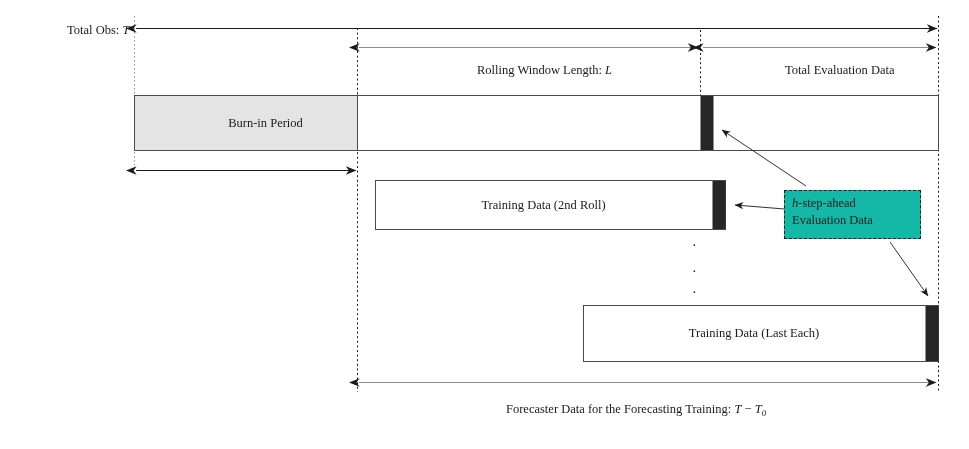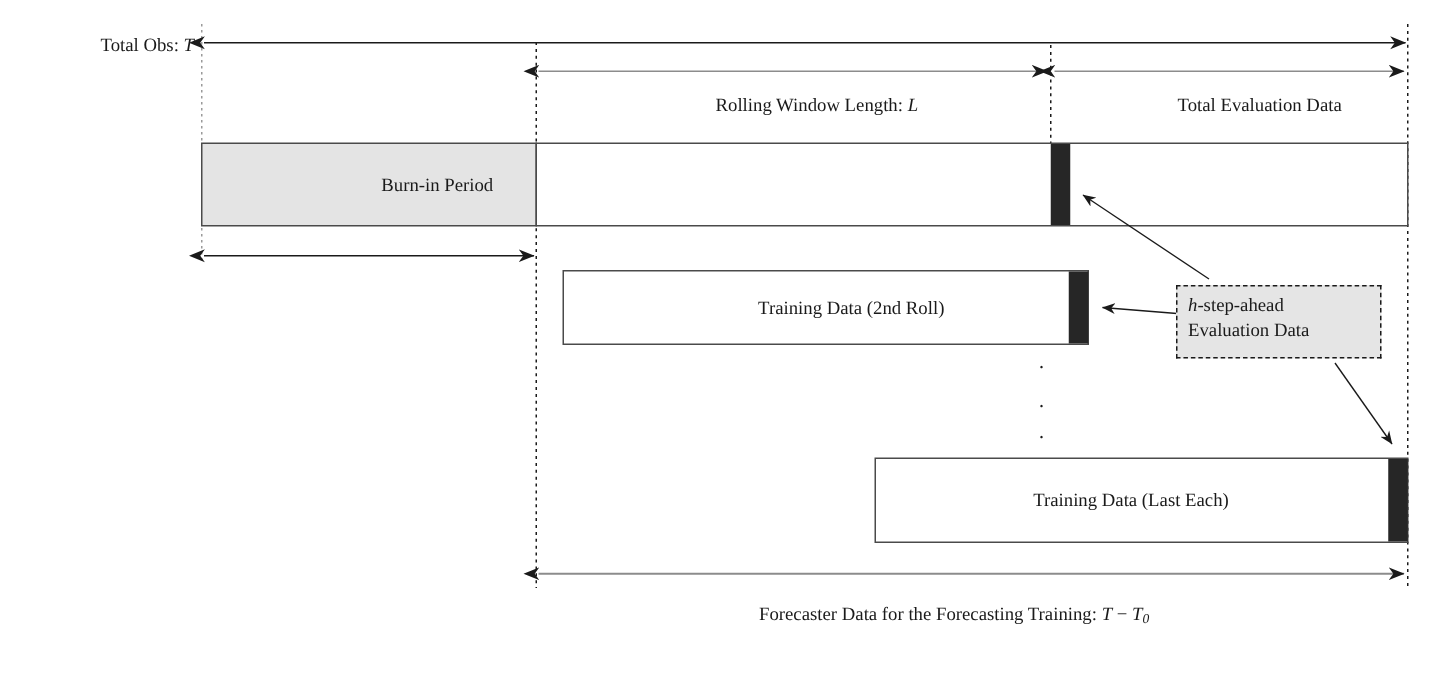--- a/index.html
+++ b/index.html
@@ -37,21 +37,21 @@
     justify-content:center;
     font-size:12.5px;
     color:#1a1a1a;
     pointer-events:none;
   }
   .it{font-style:italic;}
   .sub{font-size:9px;vertical-align:-0.28em;}
   .dashbox{
     position:absolute;
     border:1px dashed #1a1a1a;
-    background:#e5e5e5;
+    background:#14b8a6;
     font-size:12.5px;
     line-height:1.34;
     padding:4px 7px 5px 7px;
     box-sizing:border-box;
     text-align:left;
   }
 </style>
 </head>
 <body>
 
@@ -98,25 +98,25 @@
     <line x1="797" y1="210" x2="735" y2="205" stroke="#1a1a1a" stroke-width="0.9" marker-end="url(#ahS)"></line>
     <line x1="890" y1="242" x2="928" y2="296" stroke="#1a1a1a" stroke-width="0.9" marker-end="url(#ahS)"></line>
   </svg>
 
   <div class="lbl" style="left:27px; top:22px;"><span>Total Obs: </span><span class="it">T</span></div>
 
   <div class="lbl" style="left:437px; top:62px;text-align:right;"><span>Rolling Window Length: </span><span class="it">L</span></div>
 
   <div class="lbl" style="left:745px; top:62px;">Total Evaluation Data</div>
 
-  <div class="boxtext" style="left:134px; top:96px; width:263px; height:54px;padding-left:26px;">Burn-in Period</div>
+  <div class="boxtext" style="left:134px; top:96px; width:263px; height:54px;">Burn-in Period</div>
 
 
 
-  <div class="boxtext" style="left:375px; top:181px; width:337px; height:48px;margin-left:24px;">Training Data (2nd Roll)</div>
+  <div class="boxtext" style="left:375px; top:181px; width:337px; height:48px;">Training Data (2nd Roll)</div>
 
   <div class="boxtext" style="left:583px; top:306px; width:342px; height:55px;">Training Data (Last Each)</div>
 
   <div class="lbl" style="left:652px; top:236px; font-size:14px;">·</div>
   <div class="lbl" style="left:652px; top:262px; font-size:14px;">·</div>
   <div class="lbl" style="left:652px; top:283px; font-size:14px;">·</div>
 
   <div class="dashbox" style="left:784px; top:190px; width:137px; height:49px;">
     <span class="it">h</span><span>-step-ahead</span><br>
     <span>Evaluation Data</span>

